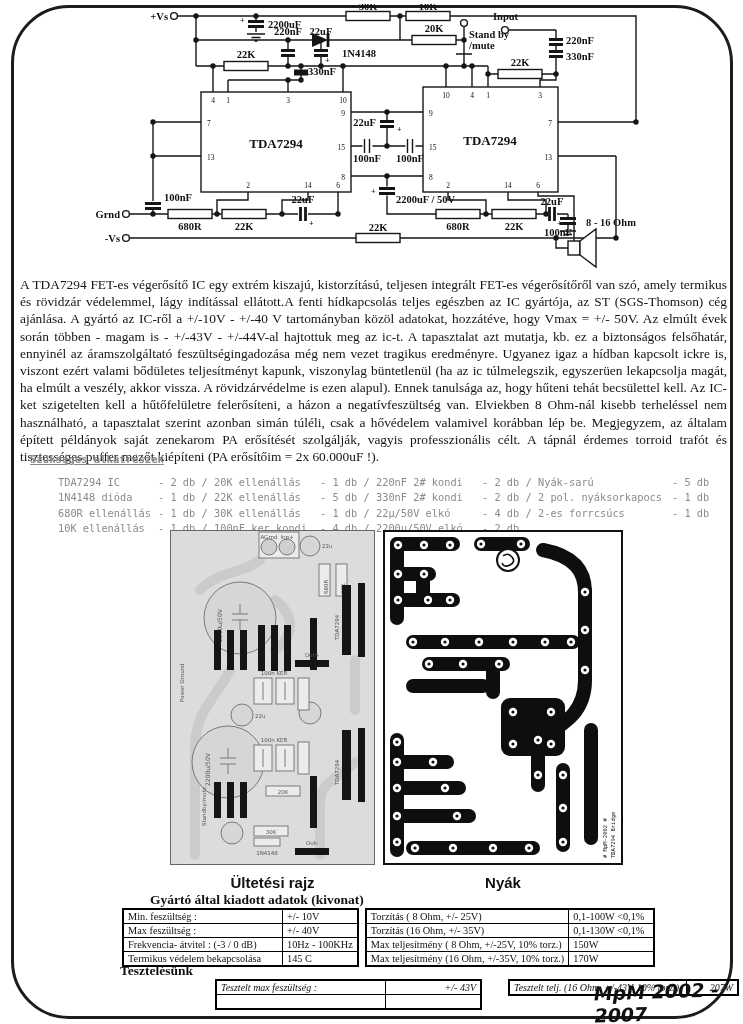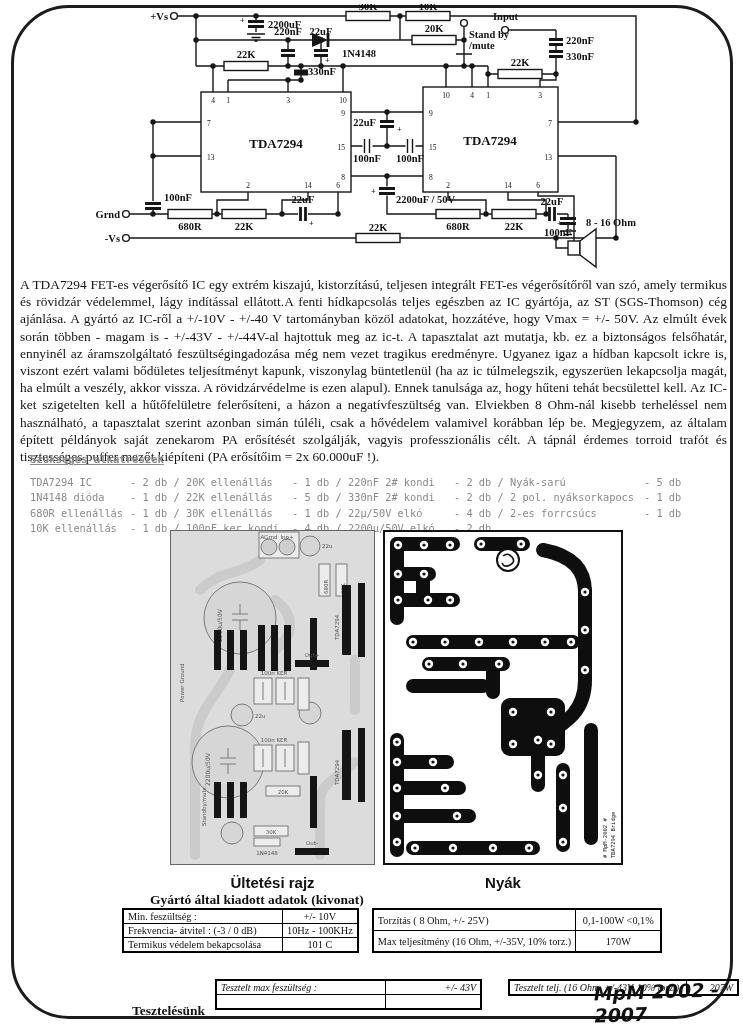--- a/index.html
+++ b/index.html
@@ -11,33 +11,33 @@
   .plates{stroke:#161616;stroke-width:2.8;fill:none;}
   .comp{fill:#ffffff;stroke:#161616;stroke-width:1.4;}
   .term{fill:#ffffff;stroke:#161616;stroke-width:1.4;}
   .clabel{font:bold 10.5px "Liberation Serif",serif;fill:#111;}
   .pin{font:7.5px "Liberation Serif",serif;fill:#111;}
   .icname{font:bold 13px "Liberation Serif",serif;fill:#111;}
   .plus{font:bold 8px "Liberation Serif",serif;fill:#111;}
   .bodytext{position:absolute;left:20px;top:276px;width:707px;font:13.4px/17.2px "Liberation Serif",serif;text-align:justify;color:#141414;}
   .parts{position:absolute;left:30px;top:449px;}
   .parts-title{display:inline-block;font:bold 10.6px "DejaVu Sans Mono",monospace;color:#8a8a8a;text-decoration:underline;margin-bottom:10px;}
-  .parts-grid{display:grid;grid-template-columns:100px 56px 106px 56px 106px 56px 134px 44px;font:10.3px/1.5 "DejaVu Sans Mono",monospace;color:#8a8a8a;white-space:pre;}
+  .parts-grid{display:grid;grid-template-columns:100px 56px 106px 56px 106px 56px 134px 44px;font:10.3px/1.5 "DejaVu Sans Mono",monospace;color:#8a8a8a;white-space:pre;margin-left:28px;}
   .parts-row{display:contents;}
   .pcb-left{position:absolute;left:170px;top:530px;}
   .pcb-right{position:absolute;left:383px;top:530px;}
   .caption{position:absolute;top:874px;font:bold 15px "Liberation Sans",sans-serif;text-align:center;color:#111;}
   .cap-l{left:170px;width:205px;}
   .cap-r{left:383px;width:240px;}
   .h-specs{position:absolute;left:120px;top:892px;font:bold 13.5px "Liberation Serif",serif;margin-left:30px;}
-  .h-tests{position:absolute;left:132px;top:963px;font:bold 13.5px "Liberation Serif",serif;margin-top:40px;}
+  .h-tests{position:absolute;left:120px;top:963px;font:bold 13.5px "Liberation Serif",serif;}
   table.spec{border-collapse:collapse;border:2px solid #000;}
   table.spec td{border:1px solid #000;font:10.3px "Liberation Serif",serif;padding:0 4px;height:13px;white-space:nowrap;}
-  table.spec td:last-child{text-align:center;border-radius:7px;}
-  .spec-wrap{position:absolute;left:122px;top:908px;display:flex;gap:13px;}
+  table.spec td:last-child{text-align:left;border-radius:7px;}
+  .spec-wrap{position:absolute;left:122px;top:908px;display:flex;gap:6px;}
   .t-left td:first-child{width:150px;} .t-left td:last-child{width:56px;}
   .t-right td:first-child{width:186px;} .t-right td:last-child{width:76px;}
   table.test{border-collapse:collapse;border:2px solid #000;position:absolute;top:979px;}
   table.test td{border:1px solid #000;font:italic 10px "Liberation Serif",serif;padding:0 4px;height:13px;white-space:nowrap;}
   table.test td:last-child{text-align:right;}
   .test-l{left:215px;} .test-l td:first-child{width:160px;} .test-l td:last-child{width:86px;}
   .test-r{left:508px;} .test-r td:first-child{width:168px;} .test-r td:last-child{width:42px;}
   .signature{position:absolute;left:594px;top:980px;font:bold italic 19px "DejaVu Sans",sans-serif;transform:rotate(-2deg);color:#101010;}
   .silk{fill:#ececec;stroke:#7a7a7a;stroke-width:1;}
   .silkline{stroke:#7a7a7a;stroke-width:1;fill:none;}
@@ -471,34 +471,46 @@
 
   <div class="h-specs">Gyártó által kiadott adatok (kivonat)</div>
   <div class="spec-wrap">
     <table class="spec t-left">
       <tbody>
           <tr>
             <td>Min. feszültség :</td>
             <td>+/- 10V</td>
           </tr>
           <tr>
+            <td>Max feszültség :</td>
+            <td>+/- 40V</td>
+          </tr>
+          <tr>
             <td>Frekvencia- átvitel : (-3 / 0 dB)</td>
             <td>10Hz - 100KHz</td>
           </tr>
           <tr>
             <td>Termikus védelem bekapcsolása</td>
-            <td>101 C</td>
+            <td>145 C</td>
           </tr>
         </tbody>
     </table>
     <table class="spec t-right">
       <tbody>
           <tr>
             <td>Torzítás (  8 Ohm, +/- 25V)</td>
             <td>0,1-100W &lt;0,1%</td>
+          </tr>
+          <tr>
+            <td>Torzítás (16 Ohm, +/- 35V)</td>
+            <td>0,1-130W &lt;0,1%</td>
+          </tr>
+          <tr>
+            <td>Max teljesítmény (  8 Ohm, +/-25V, 10% torz.)</td>
+            <td>150W</td>
           </tr>
           <tr>
             <td>Max teljesítmény (16 Ohm, +/-35V, 10% torz.)</td>
             <td>170W</td>
           </tr>
         </tbody>
     </table>
   </div>
 
   <div class="h-tests">Tesztelésünk</div>

